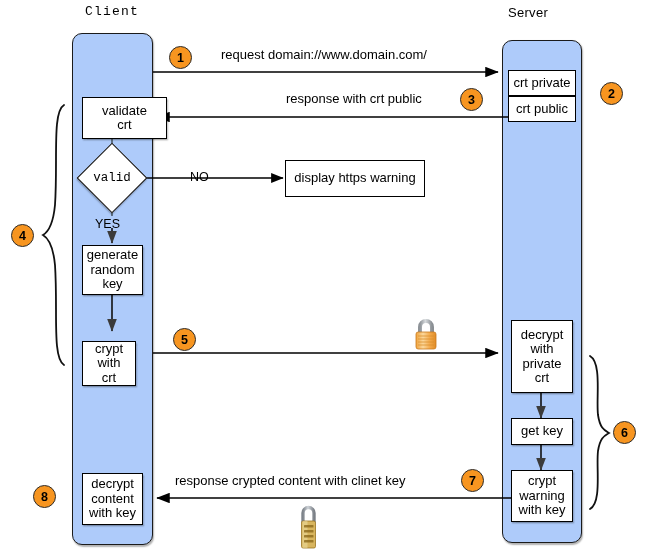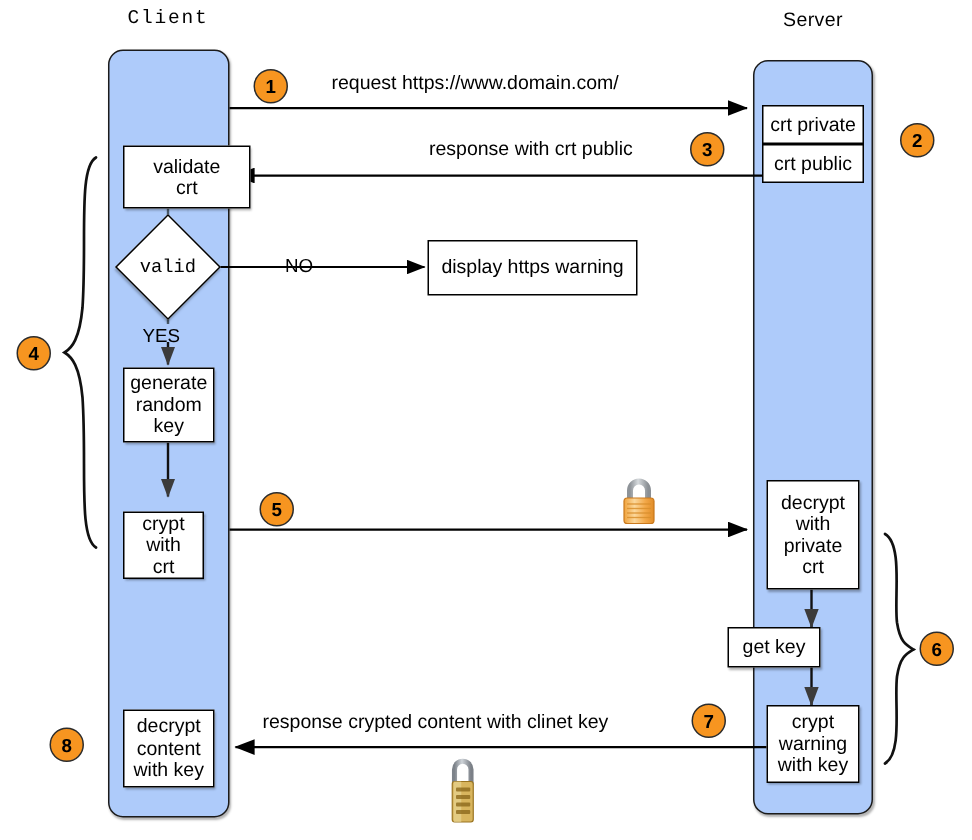--- a/index.html
+++ b/index.html
@@ -108,21 +108,21 @@
   .lock {
     position: absolute;
   }
 </style>
 </head>
 <body>
 
 <div id="canvas">
 
   <div class="lane-title mono" style="left:72px; top:4px; width:80px;">Client</div>
-  <div class="lane-title" style="left:502px; top:5px; width:80px;">Server</div>
+  <div class="lane-title" style="left:488px; top:5px; width:80px;">Server</div>
 
   <div class="lane" style="left:72px; top:33px; width:81px; height:512px;"></div>
   <div class="lane" style="left:502px; top:40px; width:80px; height:503px;"></div>
 
   <svg class="overlay" viewBox="0 0 648 560">
     <defs>
       <marker id="arrowhead" markerWidth="9" markerHeight="7" refX="8.5" refY="3.5" orient="auto">
         <polygon points="0 0, 9 3.5, 0 7" fill="#000000"></polygon>
       </marker>
       <marker id="arrowheadsm" markerWidth="8" markerHeight="6" refX="7.5" refY="3" orient="auto">
@@ -178,27 +178,27 @@
   <div class="node flat" style="left:285px; top:160px; width:140px; height:37px;">display https warning</div>
 
   <div class="node flat" style="left:508px; top:70px; width:68px; height:26px;">crt private</div>
   <div class="node flat" style="left:508px; top:96px; width:68px; height:26px;">crt public</div>
 
   <div class="node" style="left:511px; top:320px; width:62px; height:73px;">decrypt
 with
 private
 crt</div>
 
-  <div class="node" style="left:485px; top:418px; width:62px; height:27px;">get key</div>
+  <div class="node" style="left:511px; top:418px; width:62px; height:27px;">get key</div>
 
   <div class="node" style="left:511px; top:470px; width:62px; height:52px;">crypt
 warning
 with key</div>
 
-  <div class="edge-label" style="left:221px; top:47px;">request https://www.domain.com/</div>
+  <div class="edge-label" style="left:221px; top:47px;">request domain://www.domain.com/</div>
   <div class="edge-label" style="left:286px; top:91px;">response with crt public</div>
   <div class="edge-label" style="left:175px; top:473px;">response crypted content with clinet key</div>
 
   <div class="badge" style="left:169px; top:46px;">1</div>
   <div class="badge" style="left:600px; top:82px;">2</div>
   <div class="badge" style="left:460px; top:88px;">3</div>
   <div class="badge" style="left:11px; top:224px;">4</div>
   <div class="badge" style="left:173px; top:328px;">5</div>
   <div class="badge" style="left:613px; top:421px;">6</div>
   <div class="badge" style="left:461px; top:469px;">7</div>

